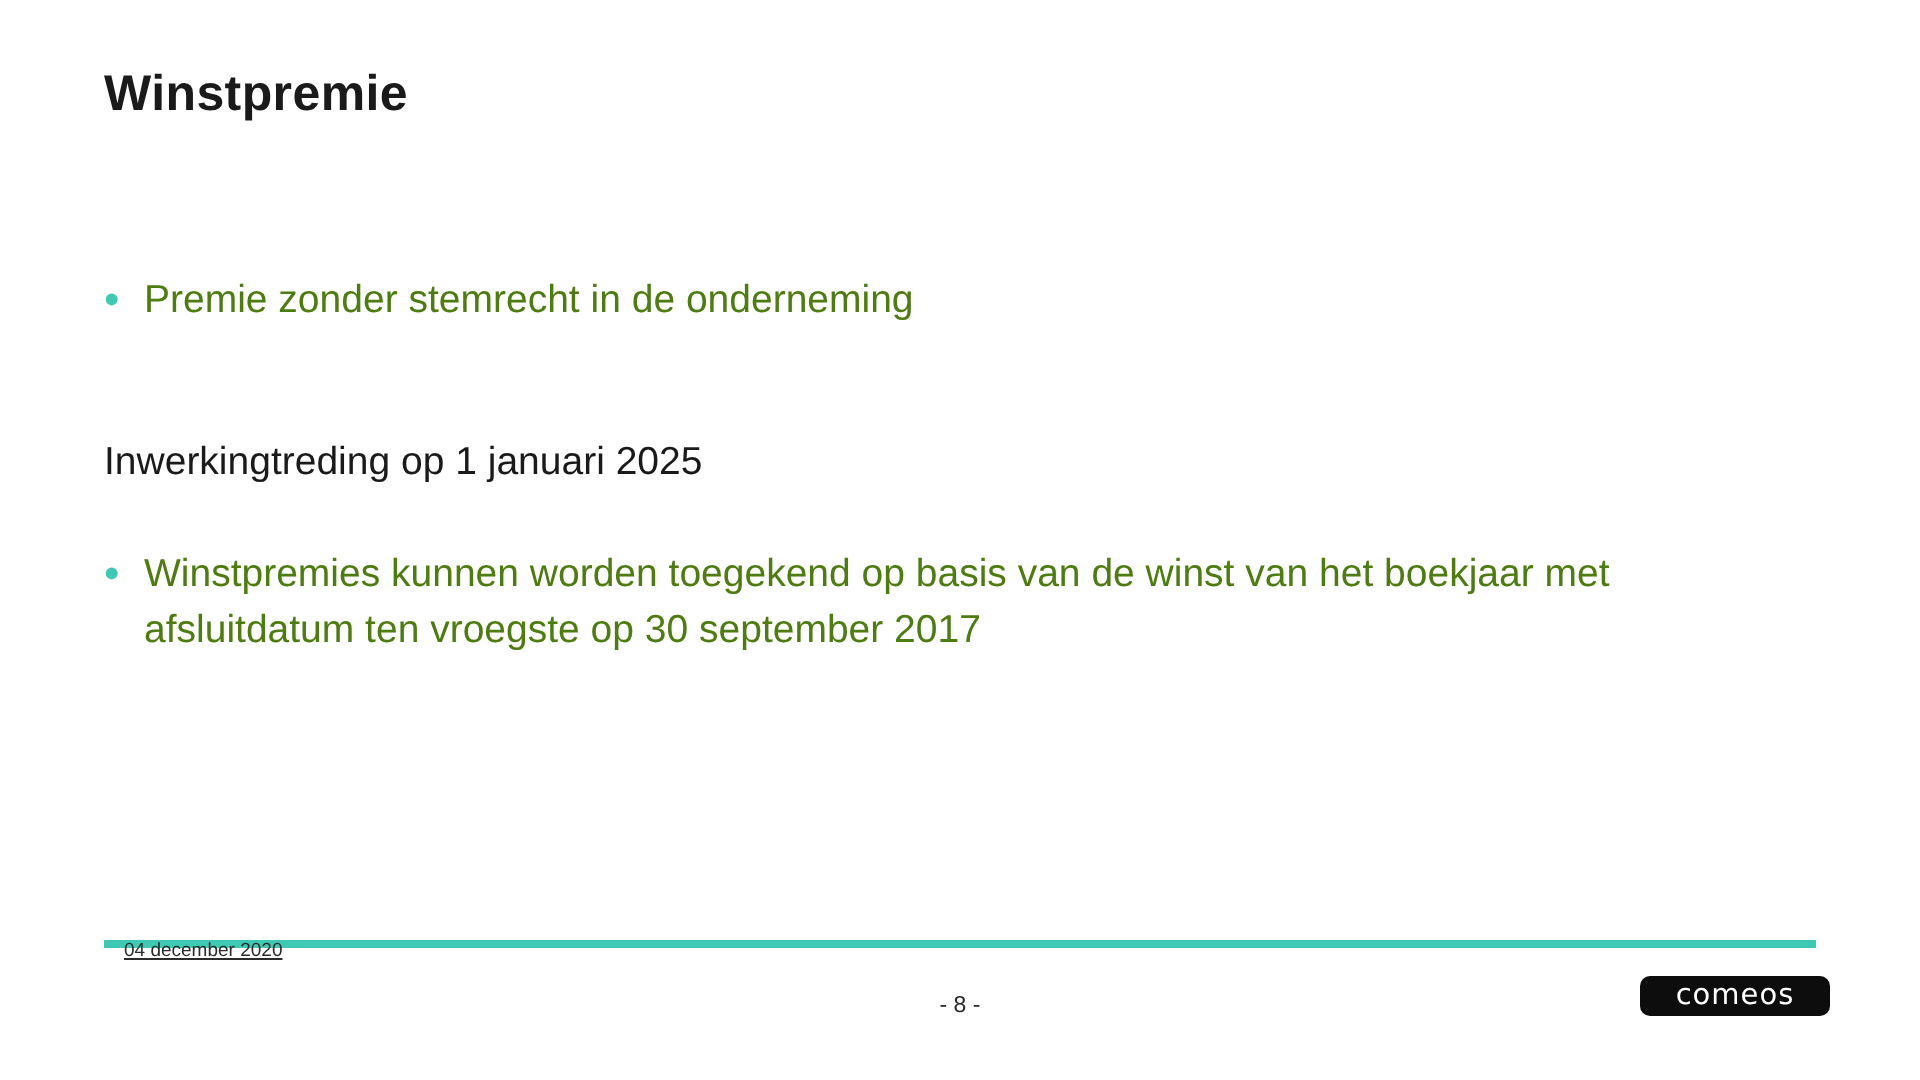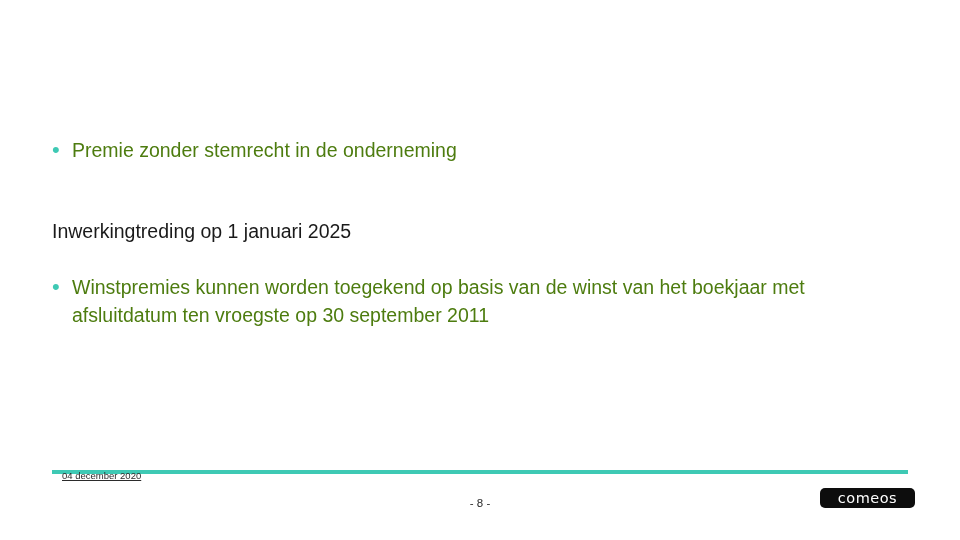--- a/index.html
+++ b/index.html
@@ -105,36 +105,37 @@
     font-size: 14.5px;
     letter-spacing: 0.5px;
     font-family: "DejaVu Sans", sans-serif;
   }
 </style>
 </head>
 <body>
 
 <div class="slide">
 
+  <div class="slide-title">Winstpremie</div>
 
   <div class="body-block">
 
 
     <div class="bullet-row">
       <span class="bullet-dot">•</span>
       <span class="bullet-text">Premie zonder stemrecht in de onderneming</span>
     </div>
 
     <div class="spacer-block"></div>
 
     <div class="section-heading">Inwerkingtreding op 1 januari 2025</div>
 
     <div class="bullet-row">
       <span class="bullet-dot">•</span>
-      <span class="bullet-text">Winstpremies kunnen worden toegekend op basis van de winst van het boekjaar met afsluitdatum ten vroegste op 30 september 2011</span>
+      <span class="bullet-text">Winstpremies kunnen worden toegekend op basis van de winst van het boekjaar met afsluitdatum ten vroegste op 30 september 2017</span>
     </div>
 
   </div>
 
   <div class="rule"></div>
 
   <div class="footer-date">04 december 2020</div>
   <div class="footer-page">- 8 -</div>
 
   <div class="logo">

